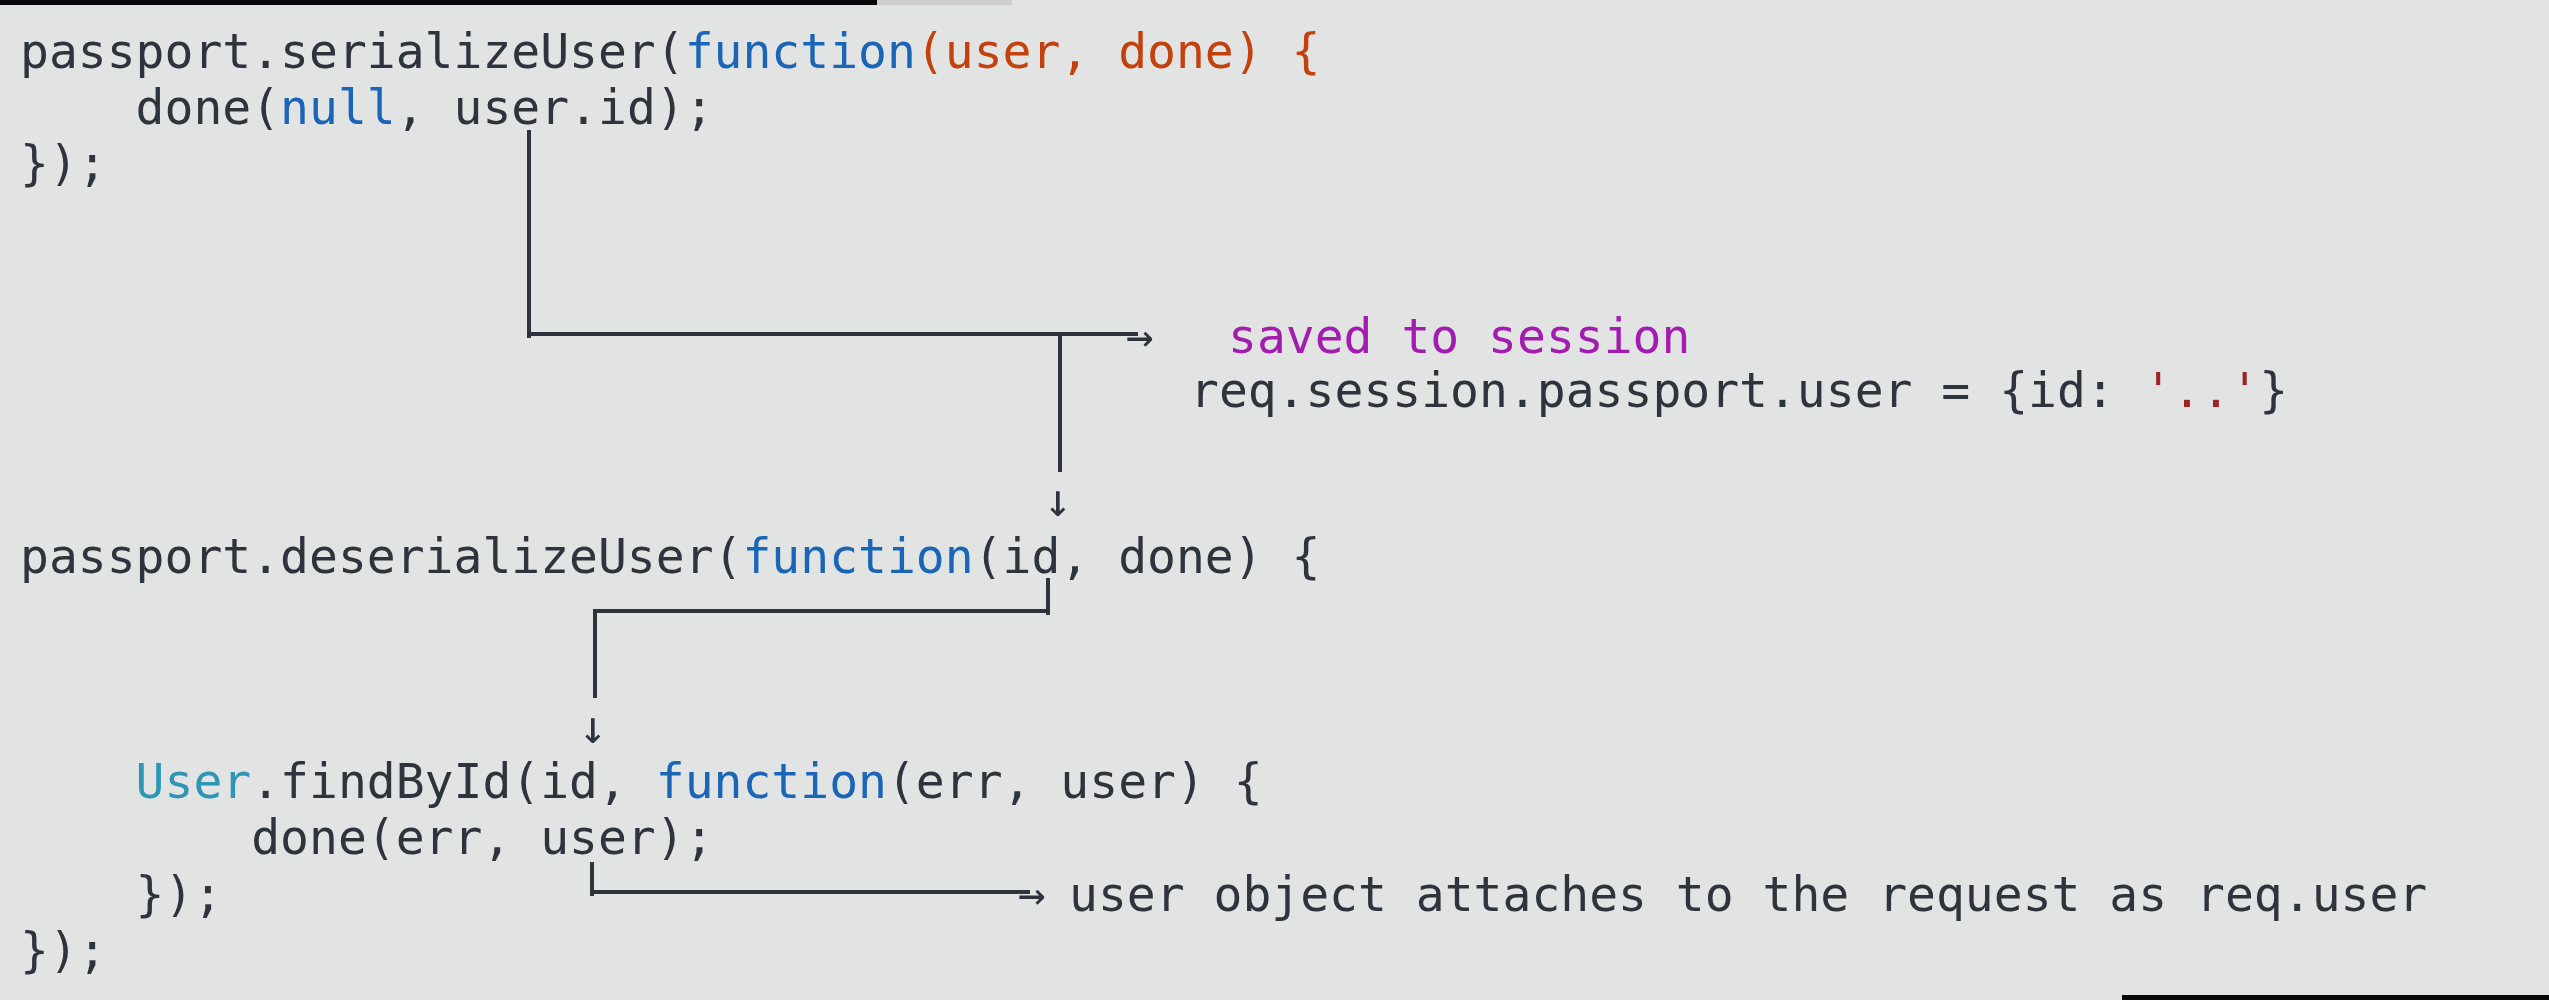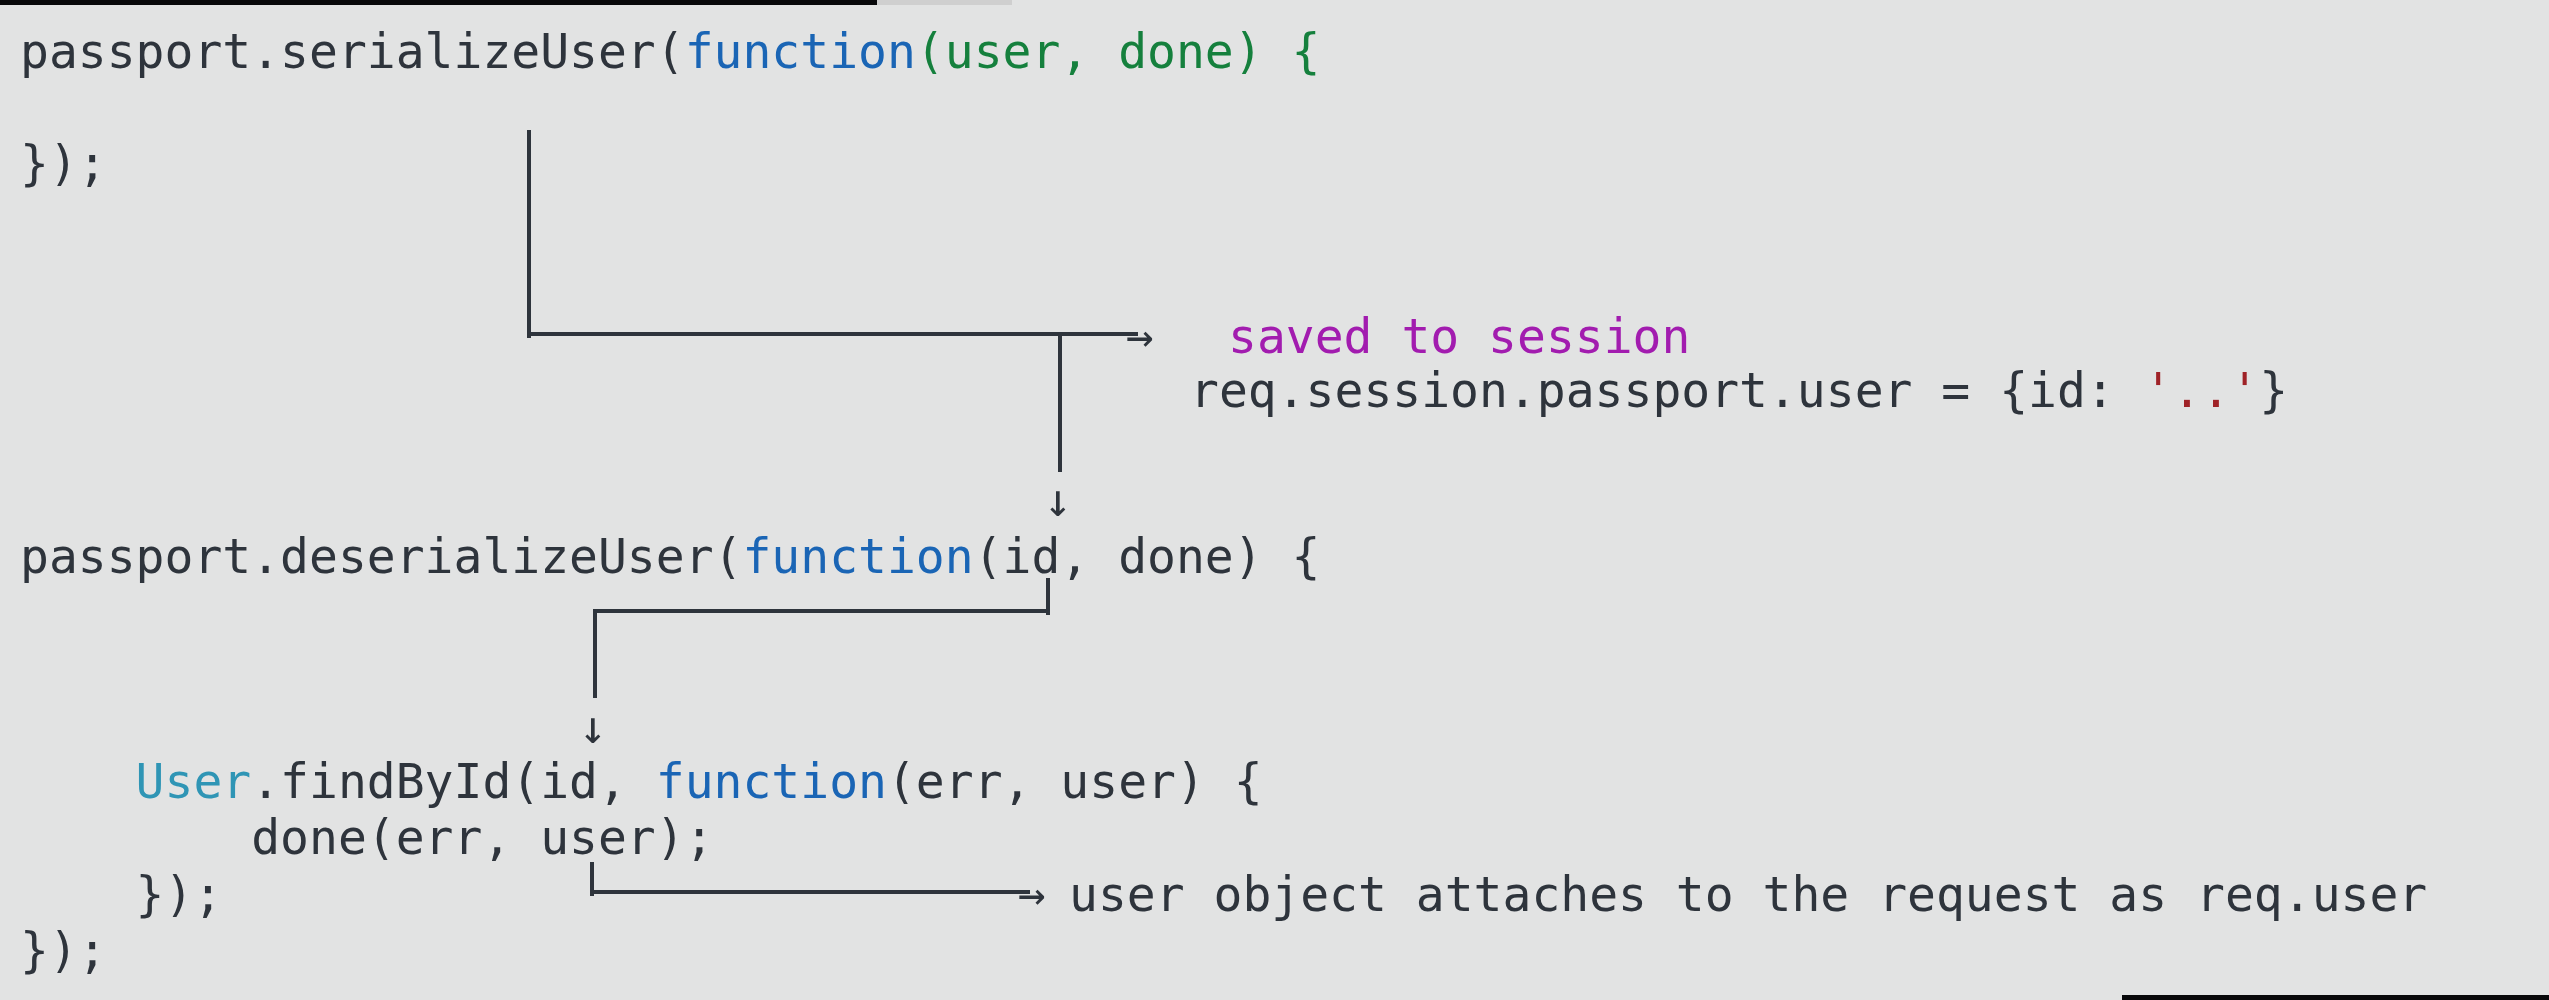--- a/index.html
+++ b/index.html
@@ -30,21 +30,22 @@
     position: absolute;
   }
   .decor-bar {
     position: absolute;
   }
 </style>
 </head>
 <body style="background: rgb(226, 227, 227);">
 
 <div id="canvas" style="width: 2549px; height: 1000px; background: rgb(226, 227, 227);">
-    <div class="code-line" style="left: 20px; top: 23px;"><span style="color: rgb(46, 52, 60);">passport.serializeUser(</span><span style="color: rgb(26, 101, 181);">function</span><span style="color: #15803d;">(user, done) {</span></div>
+    <div class="code-line" style="left: 20px; top: 23px;"><span style="color: rgb(46, 52, 60);">passport.serializeUser(</span><span style="color: rgb(26, 101, 181);">function</span><span style="color: #c2410c;">(user, done) {</span></div>
+    <div class="code-line" style="left: 20px; top: 79px;"><span style="color: rgb(46, 52, 60);">    done(</span><span style="color: rgb(26, 101, 181);">null</span><span style="color: rgb(46, 52, 60);">, user.id);</span></div>
     <div class="code-line" style="left: 20px; top: 135px;"><span style="color: rgb(46, 52, 60);">});</span></div>
     <div class="code-line" style="left: 20px; top: 753px;"><span style="color: rgb(46, 52, 60);">    </span><span style="color: rgb(47, 149, 181);">User</span><span style="color: rgb(46, 52, 60);">.findById(id, </span><span style="color: rgb(26, 101, 181);">function</span><span style="color: rgb(46, 52, 60);">(err, user) {</span></div>
     <div class="code-line" style="left: 20px; top: 528px;"><span style="color: rgb(46, 52, 60);">passport.deserializeUser(</span><span style="color: rgb(26, 101, 181);">function</span><span style="color: rgb(46, 52, 60);">(id, done) {</span></div>
     <div class="code-line" style="left: 20px; top: 809px;"><span style="color: rgb(46, 52, 60); text-align: center;">        done(err, user);</span></div>
     <div class="code-line" style="left: 20px; top: 866px;"><span style="color: rgb(46, 52, 60);">    });</span></div>
     <div class="code-line" style="left: 20px; top: 922px;"><span style="color: rgb(46, 52, 60);">});</span></div>
     <div class="annotation" style="left: 1188px; top: 308px;"><span style="color: #a21caf; margin-left: 40px;">saved to session</span></div>
     <div class="annotation" style="left: 1190px; top: 362px;"><span style="color: rgb(46, 52, 60);">req.session.passport.user = {id: </span><span style="color: rgb(159, 34, 39);">'..'</span><span style="color: rgb(46, 52, 60);">}</span></div>
     <div class="annotation" style="left: 1069px; top: 866px;"><span style="color: rgb(46, 52, 60); text-align: center;">user object attaches to the request as req.user</span></div>
     <div class="connector" style="left: 527px; top: 130px; width: 4px; height: 208px; background: rgb(46, 52, 60);"></div>

